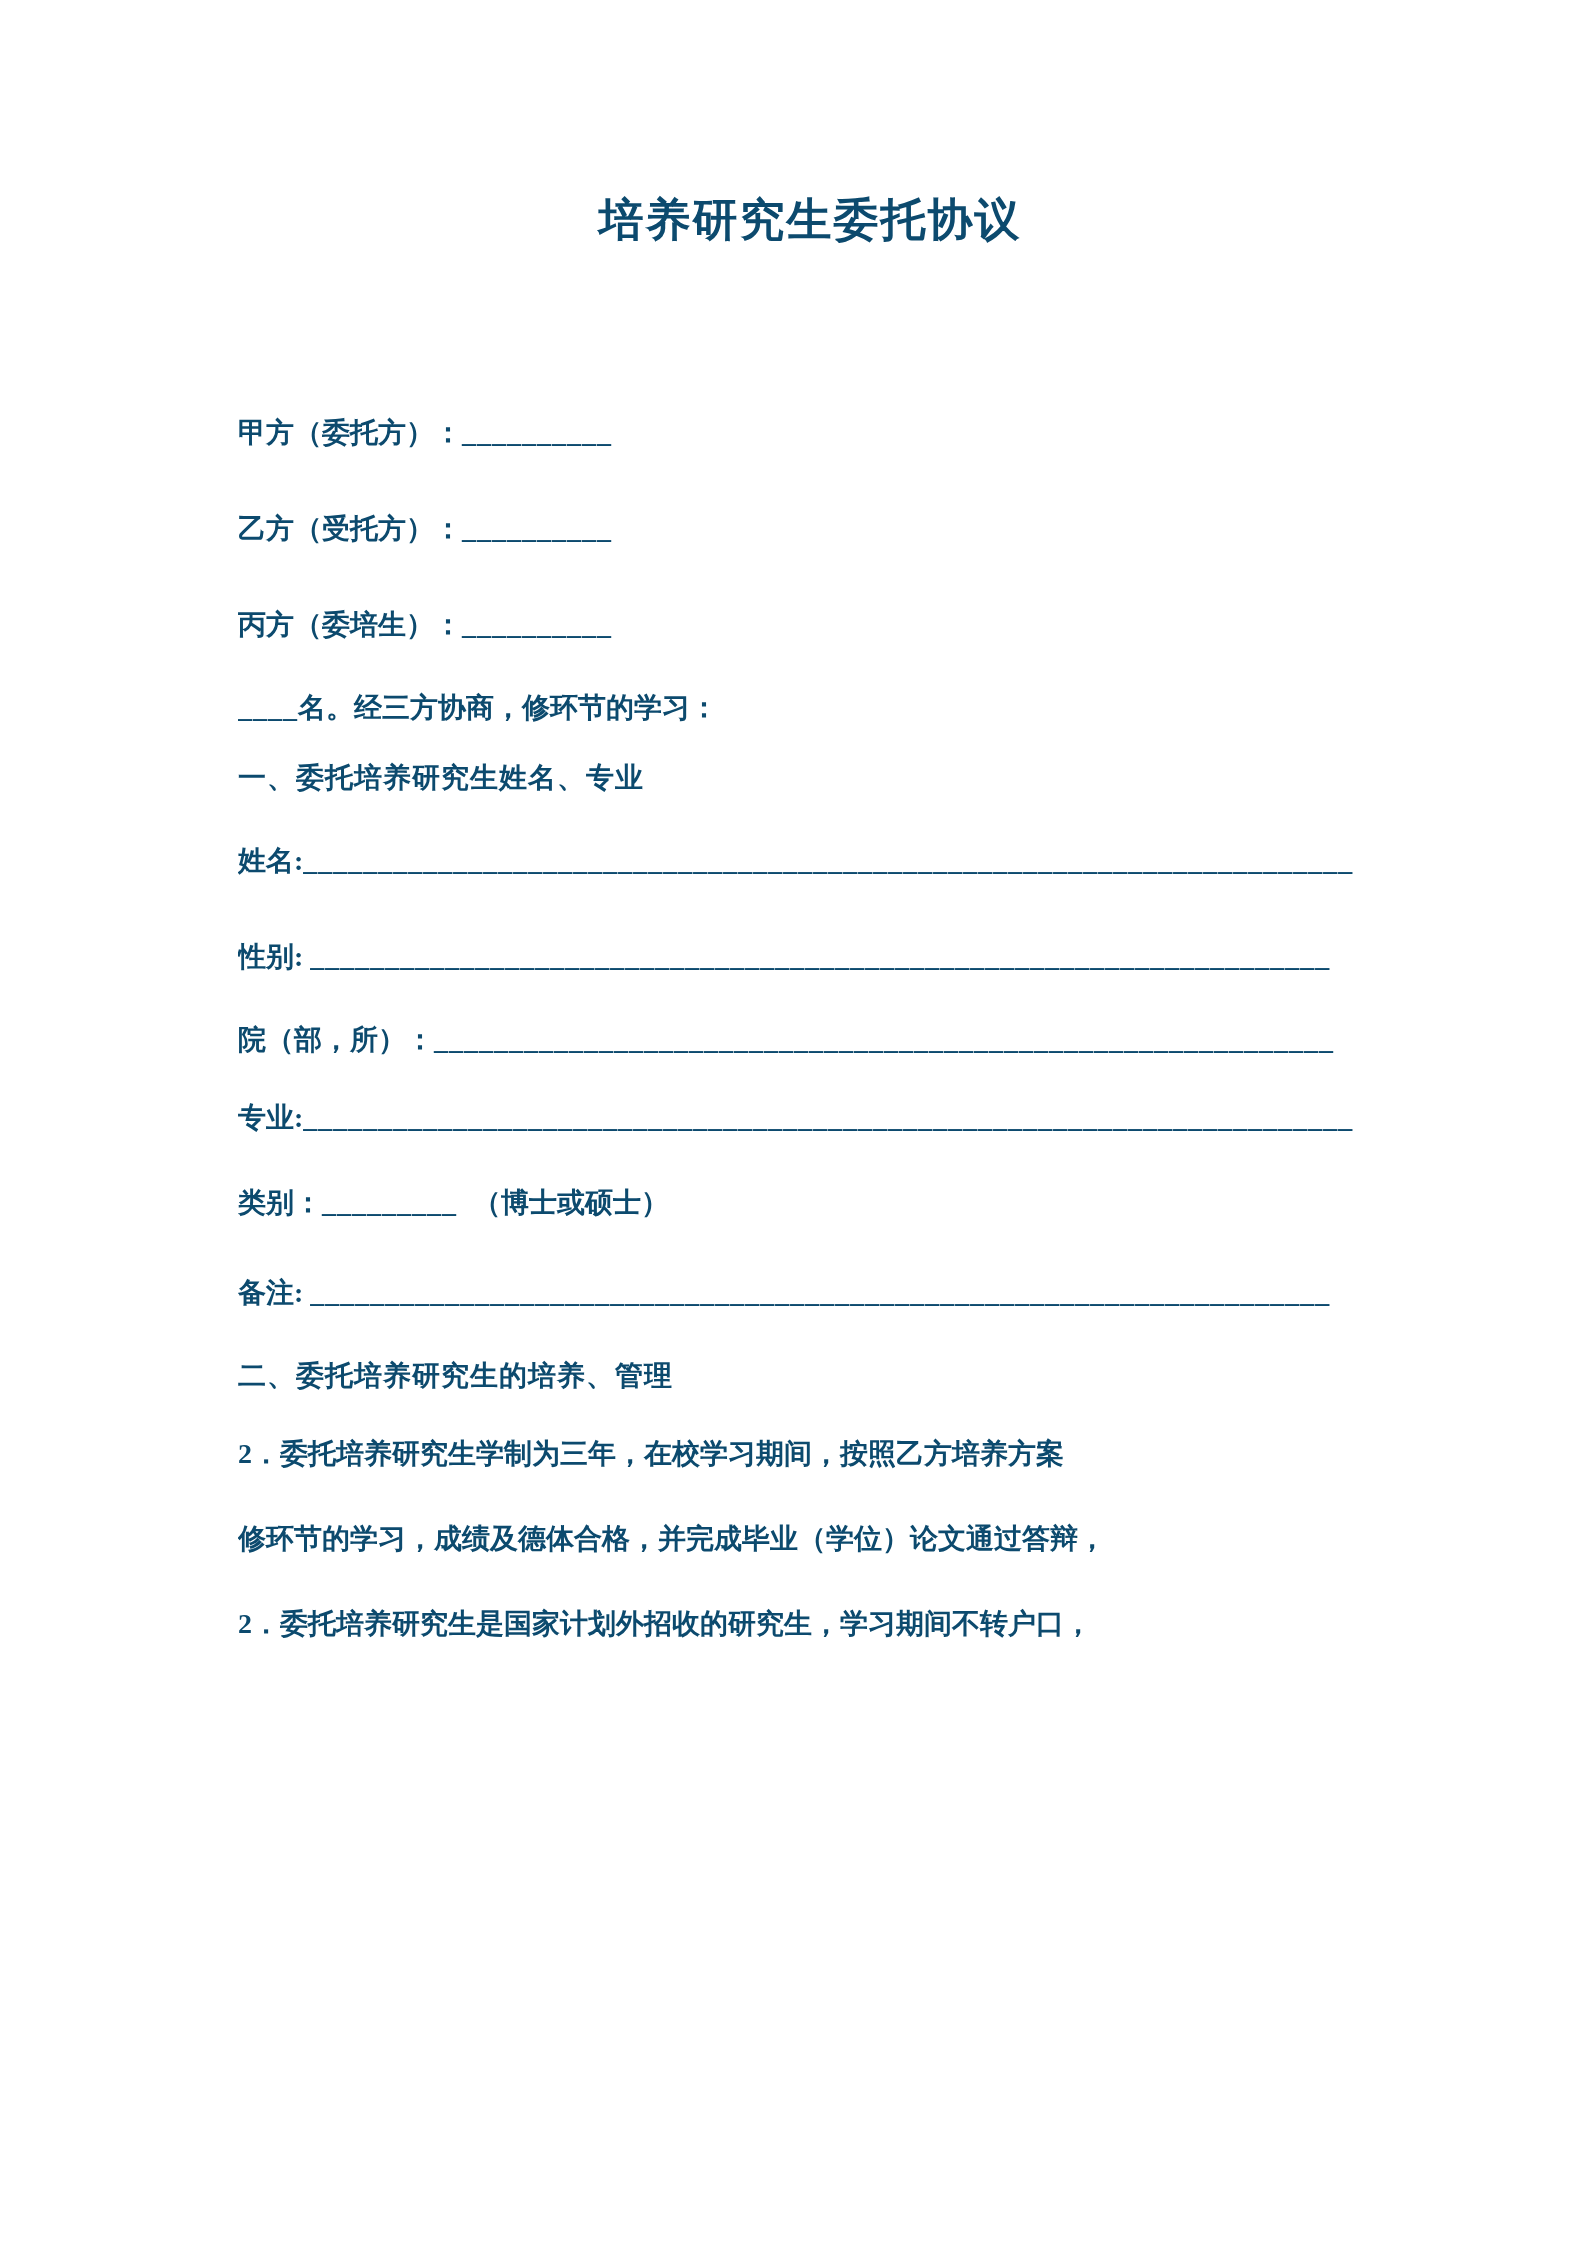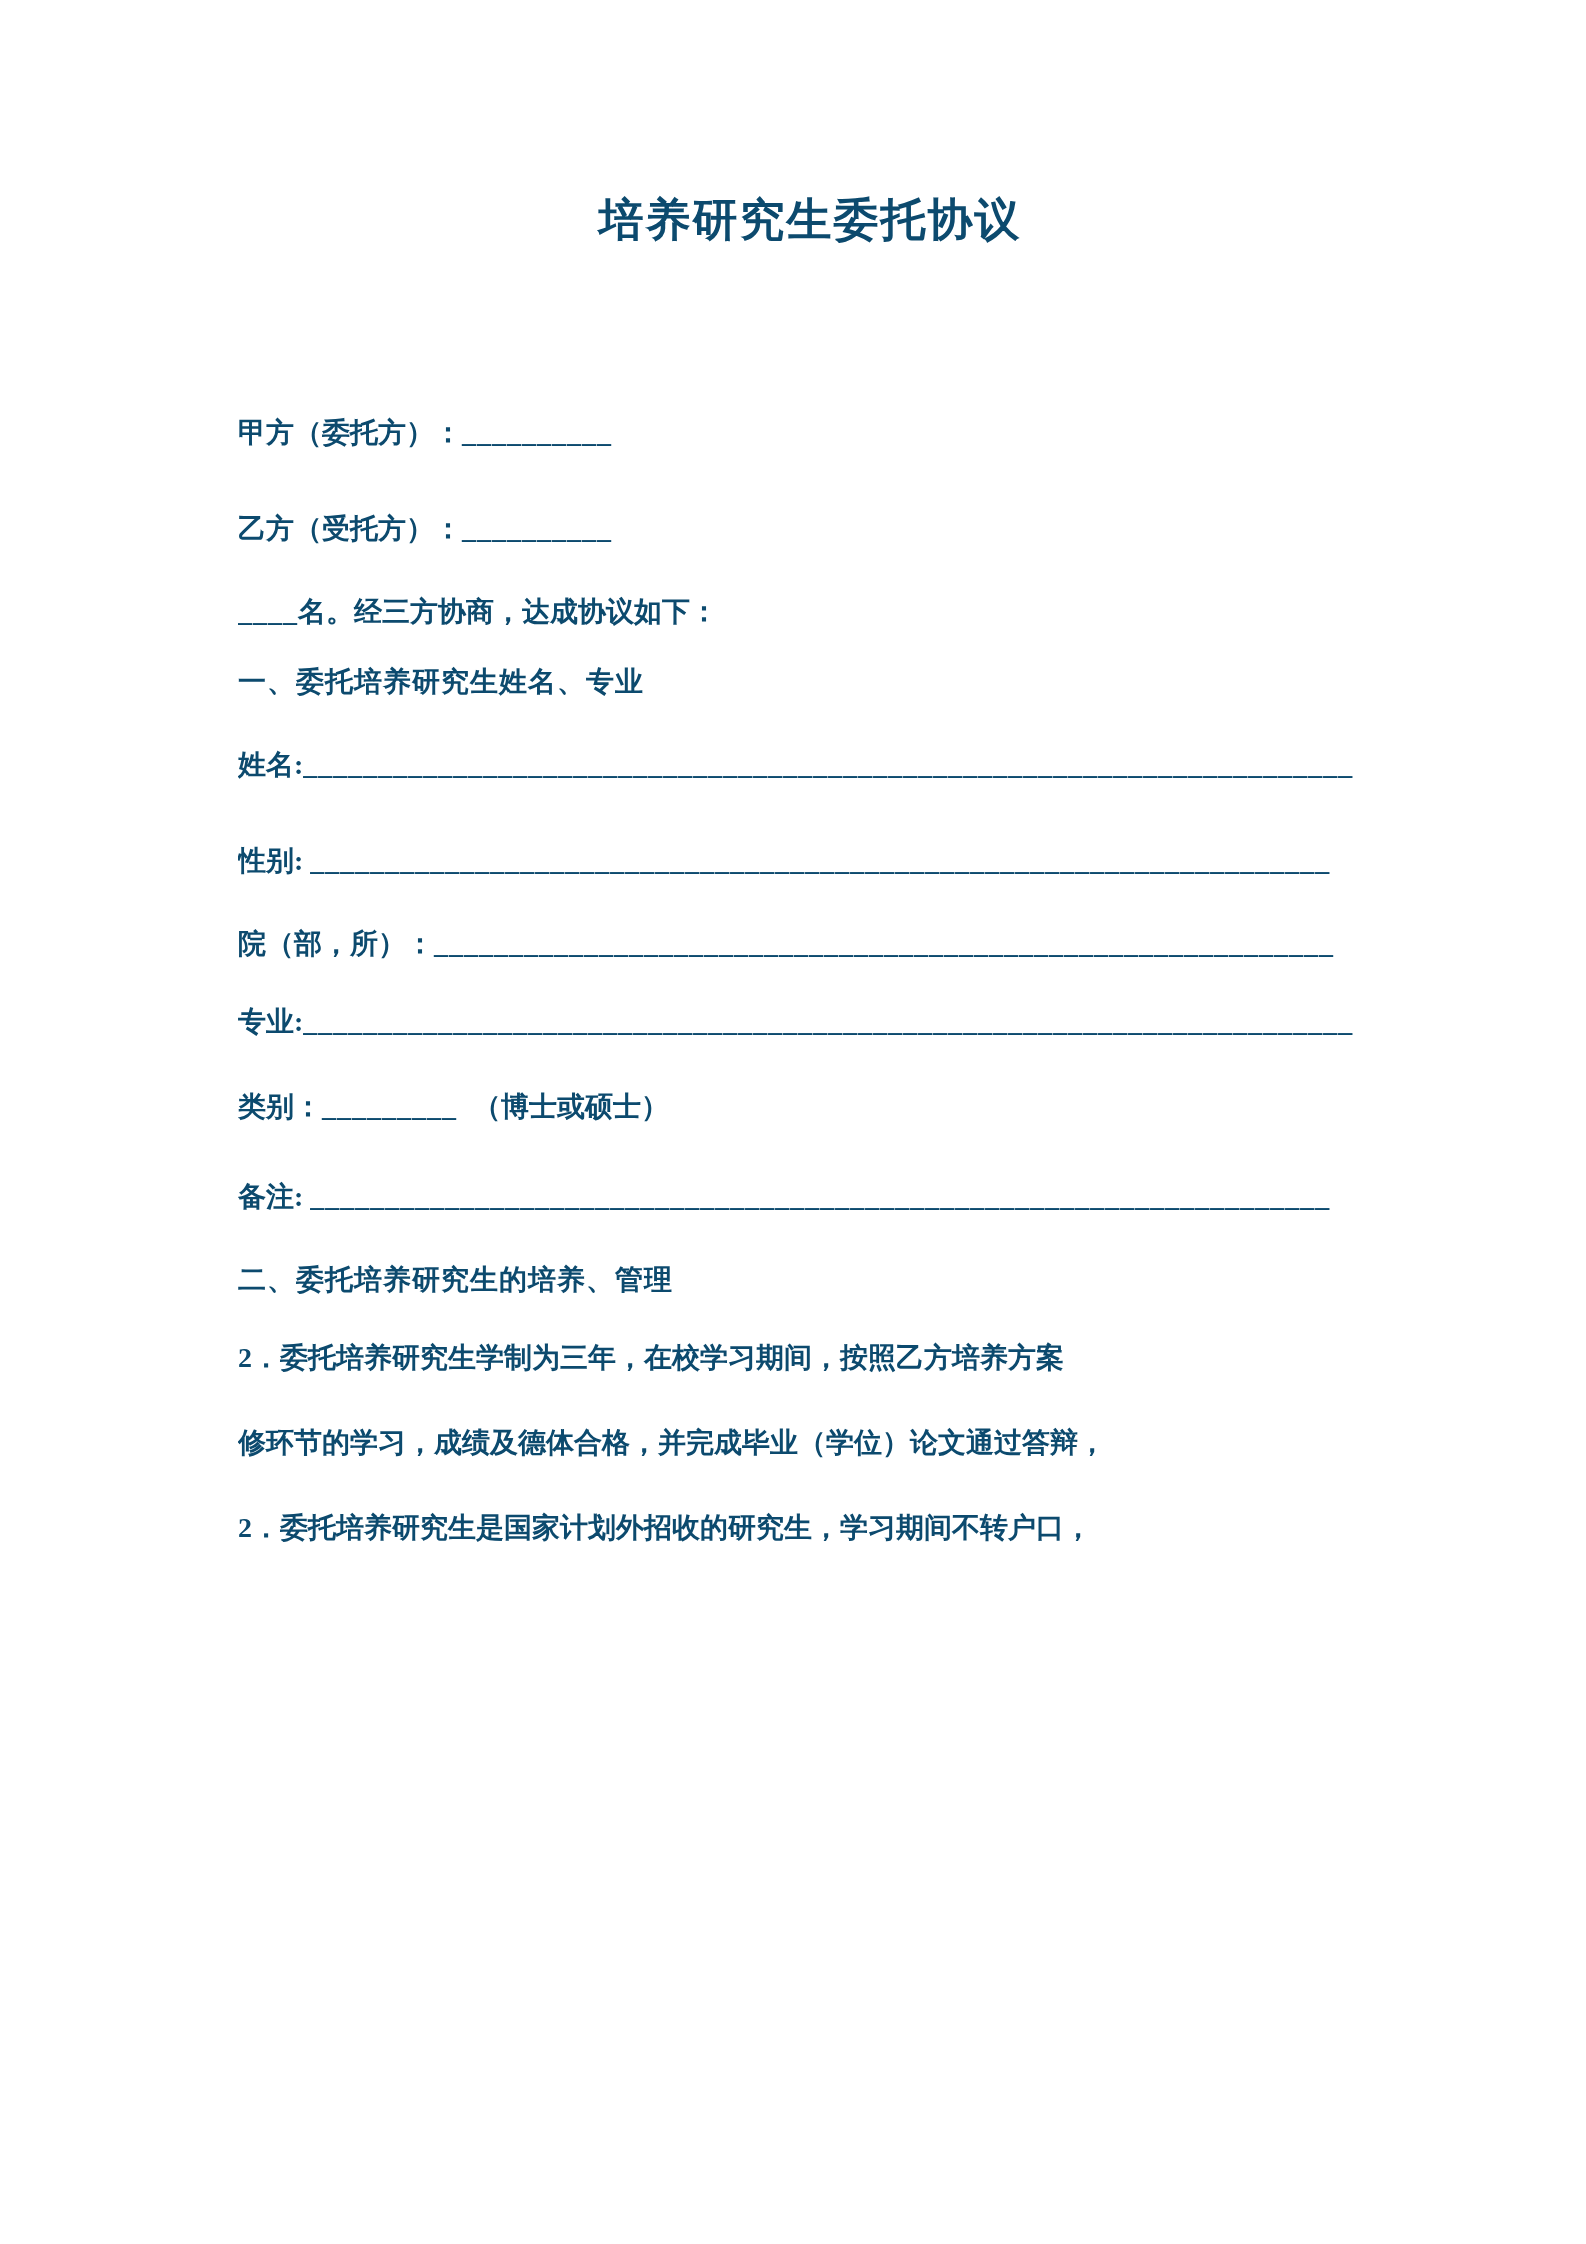--- a/index.html
+++ b/index.html
@@ -44,23 +44,24 @@
 
 <div class="page">
   <div class="content">
 
     <h1 class="doc-title">培养研究生委托协议</h1>
 
     <p class="line row-lg"><span>甲方（委托方）：</span><span class="blank">__________</span></p>
 
     <p class="line row-lg"><span>乙方（受托方）：</span><span class="blank">__________</span></p>
 
+    <p class="line row-lg"><span>丙方（委培生）：</span><span class="blank">__________</span></p>
 
 
-    <p class="line row-sm"><span class="blank">____</span><span>名。经三方协商，达成协议如下：</span></p>
+    <p class="line row-sm"><span class="blank">____</span><span>名。经三方协商，修环节的学习：</span></p>
 
     <p class="line row-sm heading">一、委托培养研究生姓名、专业</p>
 
     <p class="line row-lg"><span>姓名:</span><span class="blank">______________________________________________________________________</span></p>
 
     <p class="line row-lg"><span>性别: </span><span class="blank">____________________________________________________________________</span></p>
 
     <p class="line row-sm"><span>院（部，所）：</span><span class="blank">____________________________________________________________</span></p>
 
     <p class="line row"><span>专业:</span><span class="blank">______________________________________________________________________</span></p>

